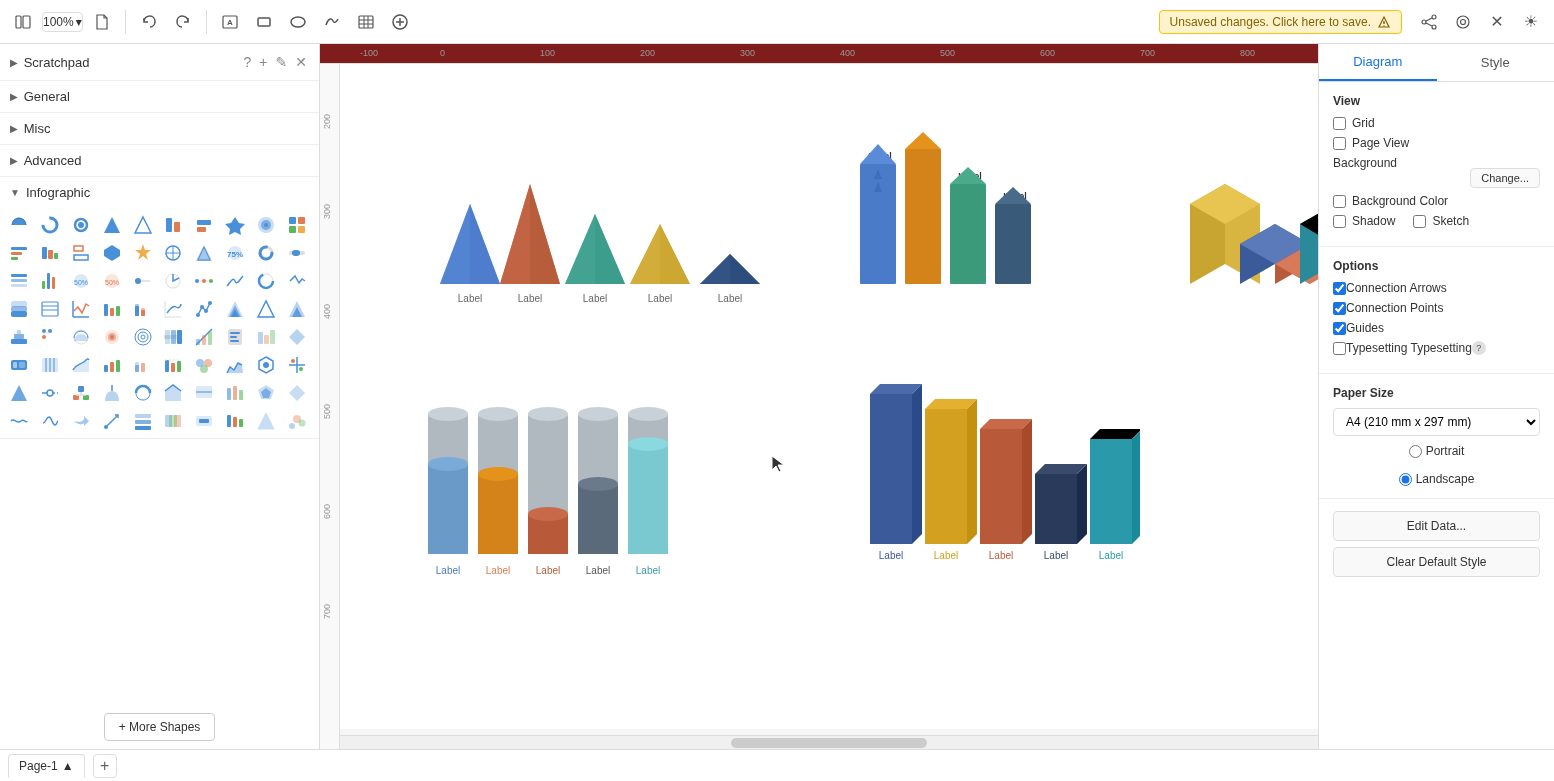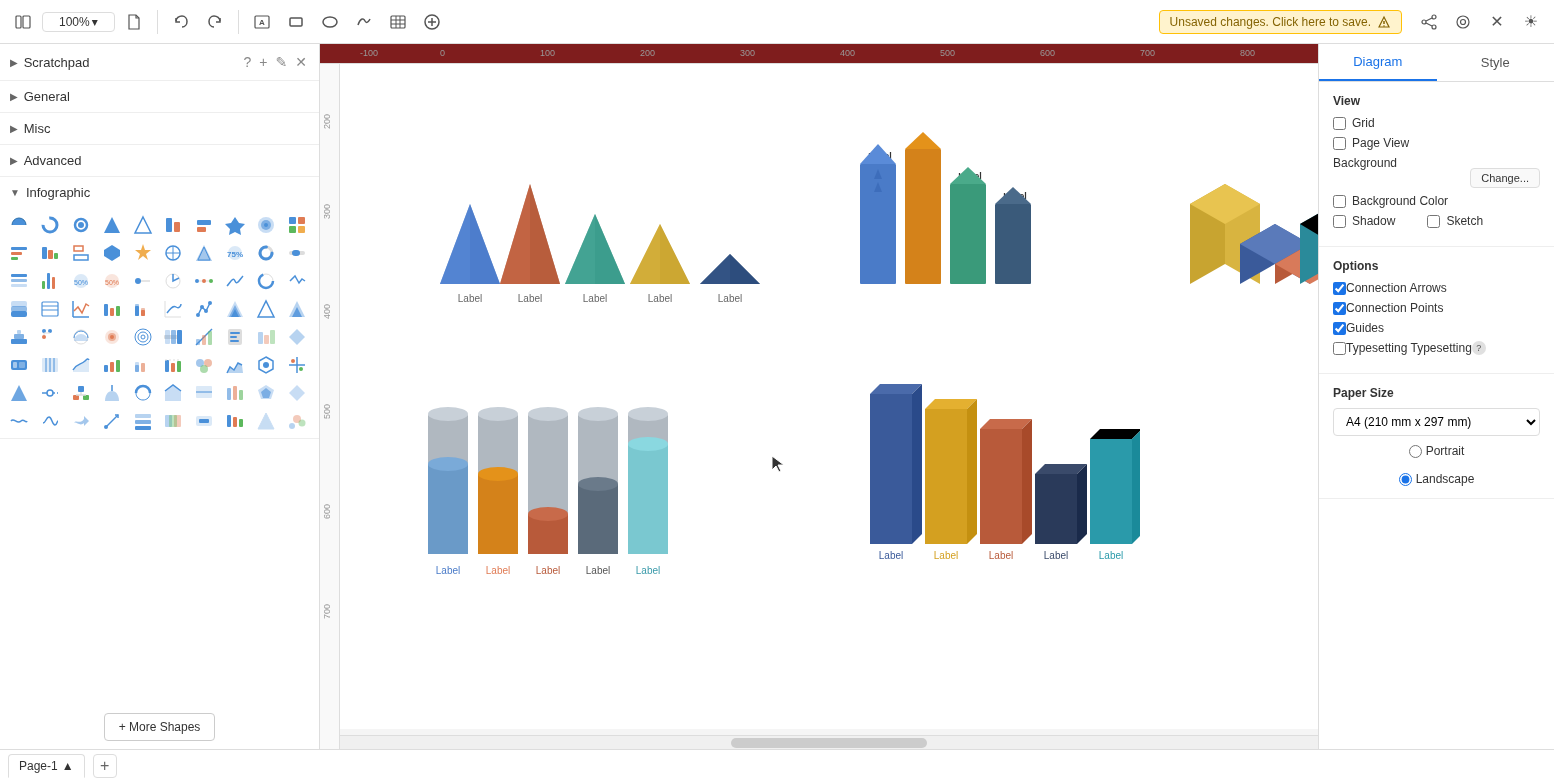--- a/index.html
+++ b/index.html
@@ -21,21 +21,21 @@
       border: none; background: transparent;
       border-radius: 4px;
       cursor: pointer;
       display: flex; align-items: center; justify-content: center;
       font-size: 16px; color: #555;
     }
     .toolbar-separator { width: 1px; height: 24px; background: #ddd; margin: 0 4px; }
     .zoom-selector {
       display: flex; align-items: center;
       border: 1px solid #ddd; border-radius: 4px;
-      padding: 2px 16px; font-size: 12px;
+      padding: 2px 0; font-size: 12px;
       background: #fff; cursor: pointer; gap: 2px;
     }
     .unsaved-banner {
       margin-left: auto;
       background: #fff3cd;
       border: 1px solid #ffc107;
       border-radius: 4px;
       padding: 4px 10px;
       font-size: 12px;
       color: #856404;
@@ -1180,21 +1180,21 @@
       <div class="background-row">
         <span>Background</span>
         <button class="change-btn">Change...</button>
       </div>
       <div class="option-row">
         <label>
           <input type="checkbox" style="">
           <span>Background Color</span>
         </label>
       </div>
-      <div class="option-row" style="display:flex; gap:32px;">
+      <div class="option-row" style="display:flex; gap:18px;">
         <label>
           <input type="checkbox" style="">
           <span>Shadow</span>
         </label>
         <label>
           <input type="checkbox" style="">
           <span>Sketch</span>
         </label>
       </div>
     </div>
@@ -1228,20 +1228,24 @@
           <input type="radio" name="orientation" style="">
           <span>Portrait</span>
         </label>
         <label>
           <input type="radio" name="orientation" checked="" style="">
           <span>Landscape</span>
         </label>
       </div>
     </div>
 
+    <div class="action-section">
+      <button class="action-btn">Edit Data...</button>
+      <button class="action-btn">Clear Default Style</button>
+    </div>
   </div>
 </div>
 
 <div id="page-bar">
   <div class="page-tab active">
     <span>Page-1</span>
     <span>▲</span>
   </div>
   <button class="add-page-btn">+</button>
 </div>

